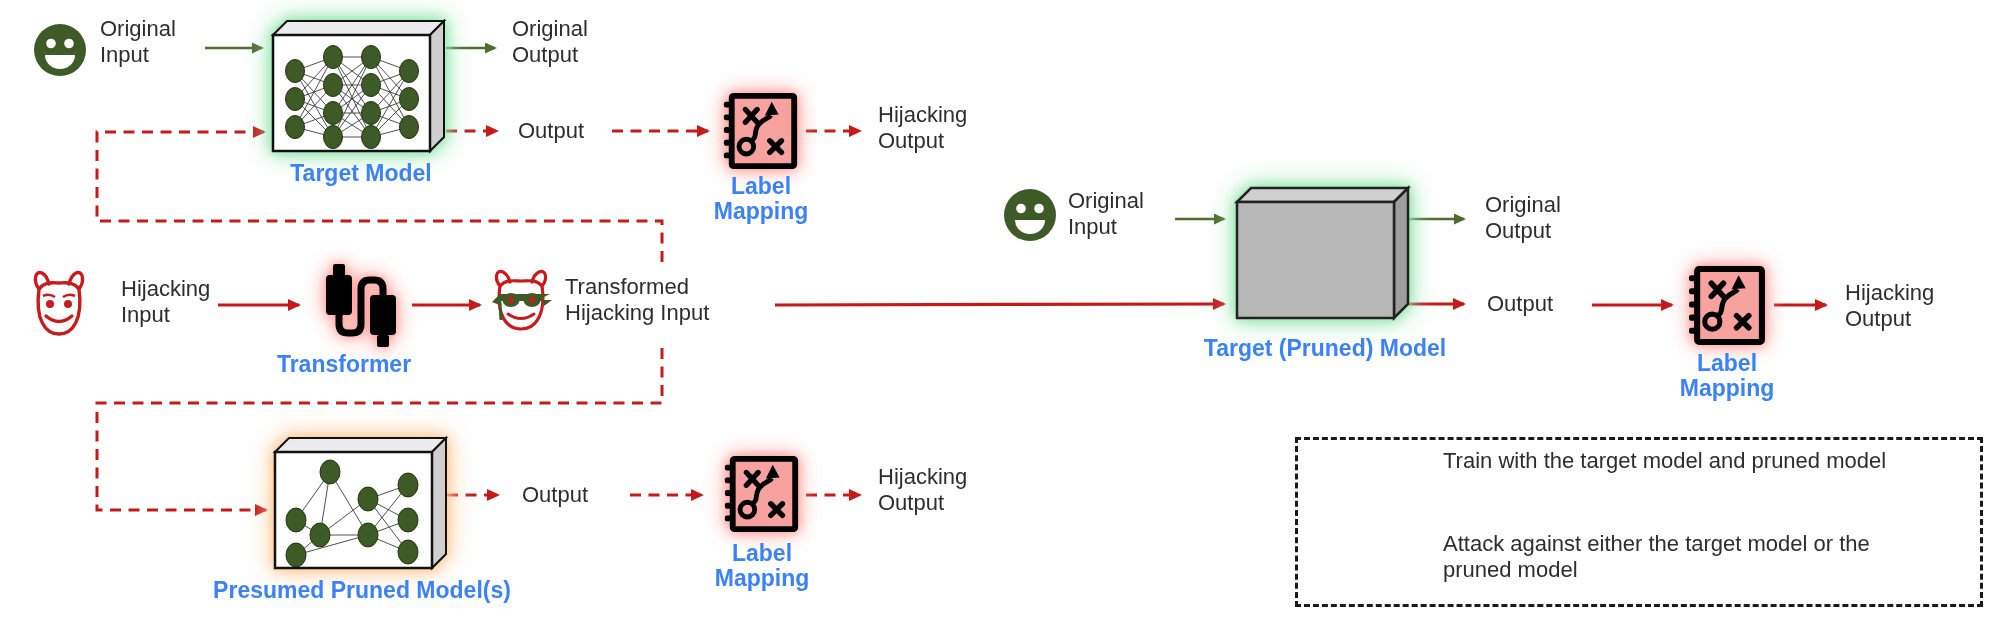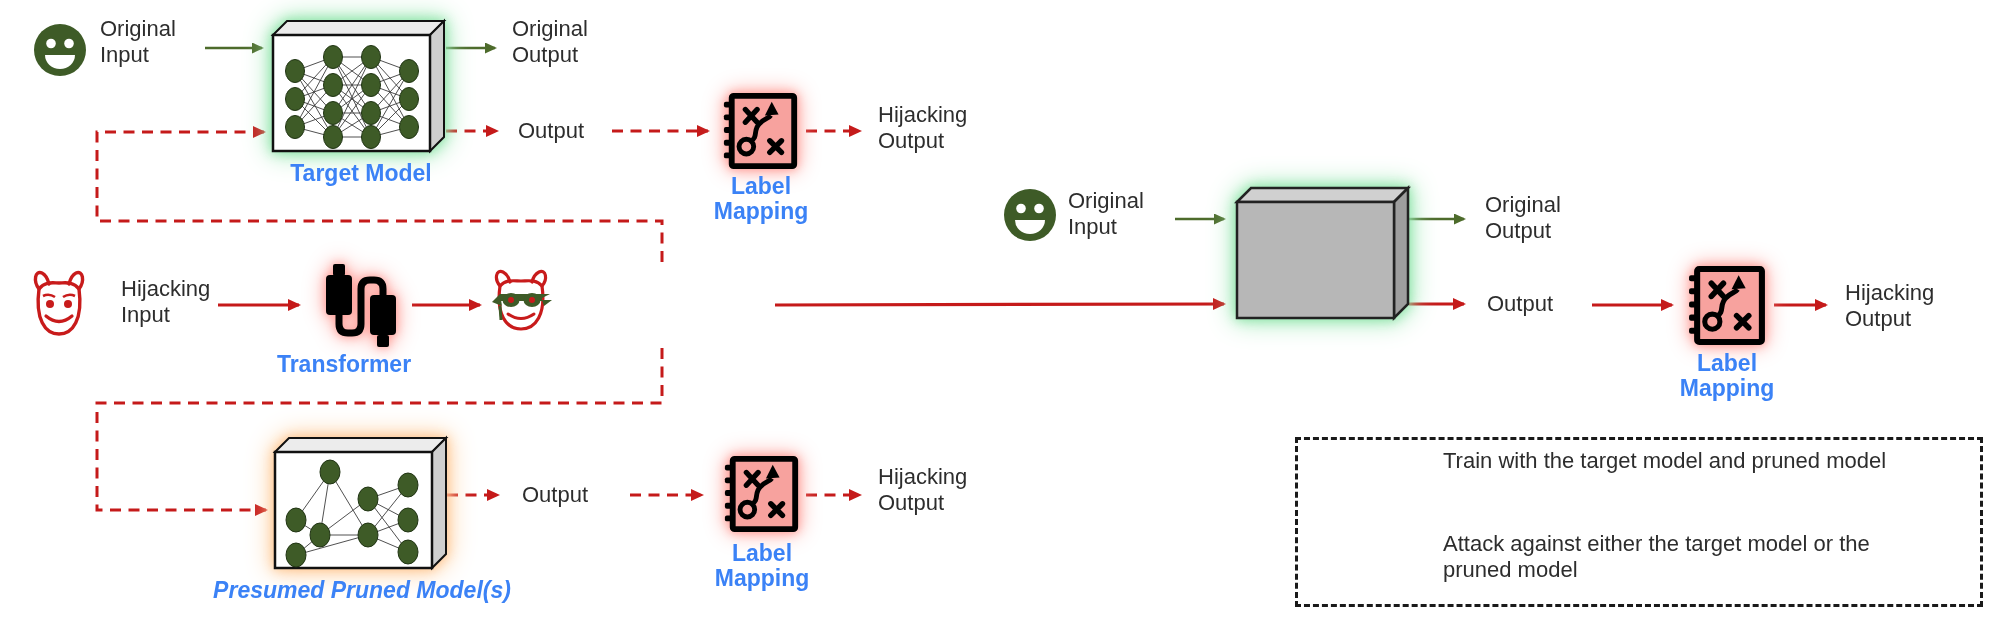--- a/index.html
+++ b/index.html
@@ -177,20 +177,21 @@
     <polygon points="4,36 12,28 14,40" fill="#3e5b27"></polygon>
     <polygon points="62,28 52,28 56,40 64,34 50,34" fill="#3e5b27"></polygon>
     <rect x="12" y="28" width="42" height="7" fill="#3e5b27"></rect>
     <ellipse cx="23" cy="34" rx="8.5" ry="7" fill="#3e5b27"></ellipse>
     <ellipse cx="44" cy="34" rx="8.5" ry="7" fill="#3e5b27"></ellipse>
     <circle cx="23" cy="34" r="3" fill="#c81b1b"></circle>
     <circle cx="44" cy="34" r="3" fill="#c81b1b"></circle>
     <path d="M12,40 L13,54" stroke="#3e5b27" stroke-width="3"></path>
     <path d="M20,48 Q33,57 46,48" fill="none" stroke="#c81b1b" stroke-width="3" stroke-linecap="round"></path>
   </svg>
+  <div class="txt" style="left:565px;top:274px;width:205px;">Transformed Hijacking Input</div>
 
   <svg class="abs glow-orange" style="left:271px;top:433px;" width="182" height="140">
     <polygon points="4,19 18,5 175,5 161,19" fill="#ececec" stroke="#111" stroke-width="2"></polygon>
     <polygon points="161,19 175,5 175,121 161,135" fill="#cfcfcf" stroke="#111" stroke-width="2"></polygon>
     <rect x="4" y="19" width="157" height="116" fill="#fff" stroke="#111" stroke-width="2.5"></rect>
     <g transform="translate(4,19)">
         <line x1="55" y1="20" x2="21" y2="68" stroke="#3c3c3c" stroke-width="0.9"></line>
         <line x1="55" y1="20" x2="45" y2="83" stroke="#3c3c3c" stroke-width="0.9"></line>
         <line x1="55" y1="20" x2="93" y2="83" stroke="#3c3c3c" stroke-width="0.9"></line>
         <line x1="21" y1="68" x2="45" y2="83" stroke="#3c3c3c" stroke-width="0.9"></line>
@@ -208,21 +209,21 @@
         <ellipse cx="21" cy="68" rx="10" ry="12" fill="#3e5b27" stroke="#1f3312" stroke-width="1"></ellipse>
         <ellipse cx="21" cy="103" rx="10" ry="12" fill="#3e5b27" stroke="#1f3312" stroke-width="1"></ellipse>
         <ellipse cx="45" cy="83" rx="10" ry="12" fill="#3e5b27" stroke="#1f3312" stroke-width="1"></ellipse>
         <ellipse cx="93" cy="47" rx="10" ry="12" fill="#3e5b27" stroke="#1f3312" stroke-width="1"></ellipse>
         <ellipse cx="93" cy="83" rx="10" ry="12" fill="#3e5b27" stroke="#1f3312" stroke-width="1"></ellipse>
         <ellipse cx="133" cy="33" rx="10" ry="12" fill="#3e5b27" stroke="#1f3312" stroke-width="1"></ellipse>
         <ellipse cx="133" cy="68" rx="10" ry="12" fill="#3e5b27" stroke="#1f3312" stroke-width="1"></ellipse>
         <ellipse cx="133" cy="100" rx="10" ry="12" fill="#3e5b27" stroke="#1f3312" stroke-width="1"></ellipse>
       </g>
   </svg>
-  <div class="lbl" style="left:202px;top:578px;width:320px;font-style:italic;">Presumed Pruned Model(s)</div>
+  <div class="lbl" style="left:202px;top:578px;width:320px;">Presumed Pruned Model(s)</div>
 
   <div class="txt" style="left:522px;top:482px;width:100px;">Output</div>
 
   <svg class="abs glow-red" style="left:721px;top:453px;" width="82" height="82" viewBox="0 0 84 84">
     <rect x="4" y="12" width="9" height="6" rx="2" fill="#000"></rect>
     <rect x="4" y="25" width="9" height="6" rx="2" fill="#000"></rect>
     <rect x="4" y="38" width="9" height="6" rx="2" fill="#000"></rect>
     <rect x="4" y="51" width="9" height="6" rx="2" fill="#000"></rect>
     <rect x="4" y="64" width="9" height="6" rx="2" fill="#000"></rect>
     <rect x="12" y="6" width="64" height="72" rx="2" stroke="#000" stroke-width="6" fill="#f7a29e"></rect>
@@ -241,20 +242,21 @@
     <circle cx="37" cy="21.5" r="4.8" fill="#fff"></circle>
     <path d="M13,33 a15,14 0 0 0 30,0 z" fill="#fff"></path>
   </svg>
   <div class="txt" style="left:1068px;top:188px;width:115px;">Original Input</div>
 
   <svg class="abs glow-green" style="left:1233px;top:183px;" width="182" height="140">
     <polygon points="4,19 18,5 175,5 161,19" fill="#d0d0d0" stroke="#222" stroke-width="2.5"></polygon>
     <polygon points="161,19 175,5 175,121 161,135" fill="#9e9e9e" stroke="#222" stroke-width="2.5"></polygon>
     <rect x="4" y="19" width="157" height="116" stroke="#222" stroke-width="2.5" fill="#b7b7b7"></rect>
   </svg>
+  <div class="lbl" style="left:1185px;top:336px;width:280px;">Target (Pruned) Model</div>
 
   <div class="txt" style="left:1485px;top:192px;width:125px;">Original Output</div>
   <div class="txt" style="left:1487px;top:291px;width:100px;">Output</div>
 
   <svg class="abs glow-red" style="left:1685px;top:263px;" width="85" height="85" viewBox="0 0 84 84">
     <rect x="4" y="12" width="9" height="6" rx="2" fill="#000"></rect>
     <rect x="4" y="25" width="9" height="6" rx="2" fill="#000"></rect>
     <rect x="4" y="38" width="9" height="6" rx="2" fill="#000"></rect>
     <rect x="4" y="51" width="9" height="6" rx="2" fill="#000"></rect>
     <rect x="4" y="64" width="9" height="6" rx="2" fill="#000"></rect>

